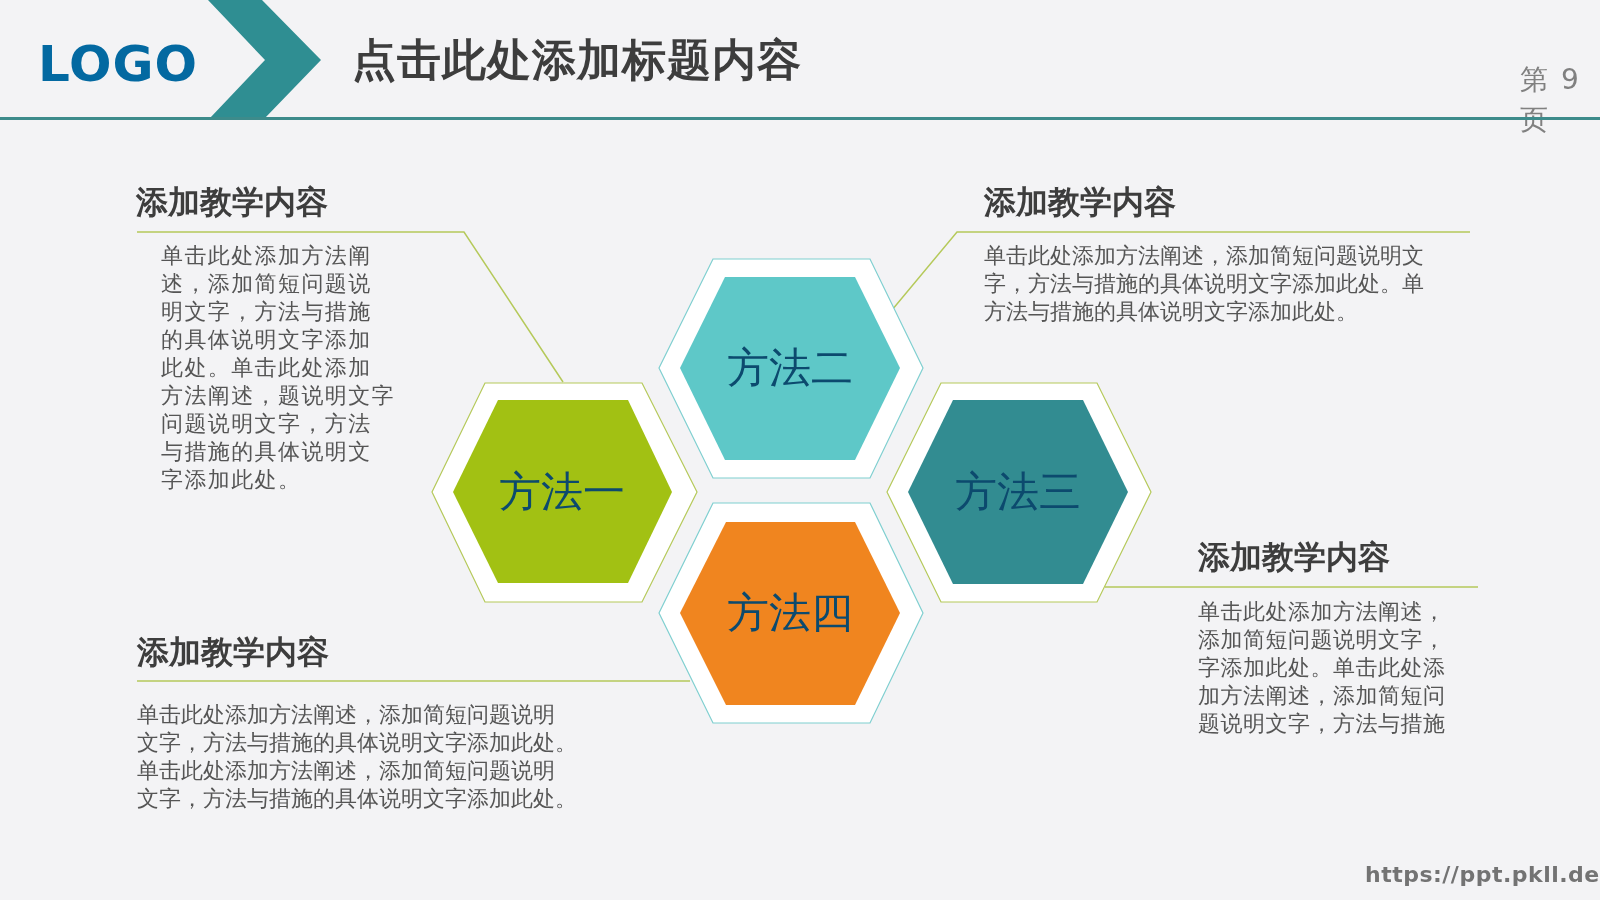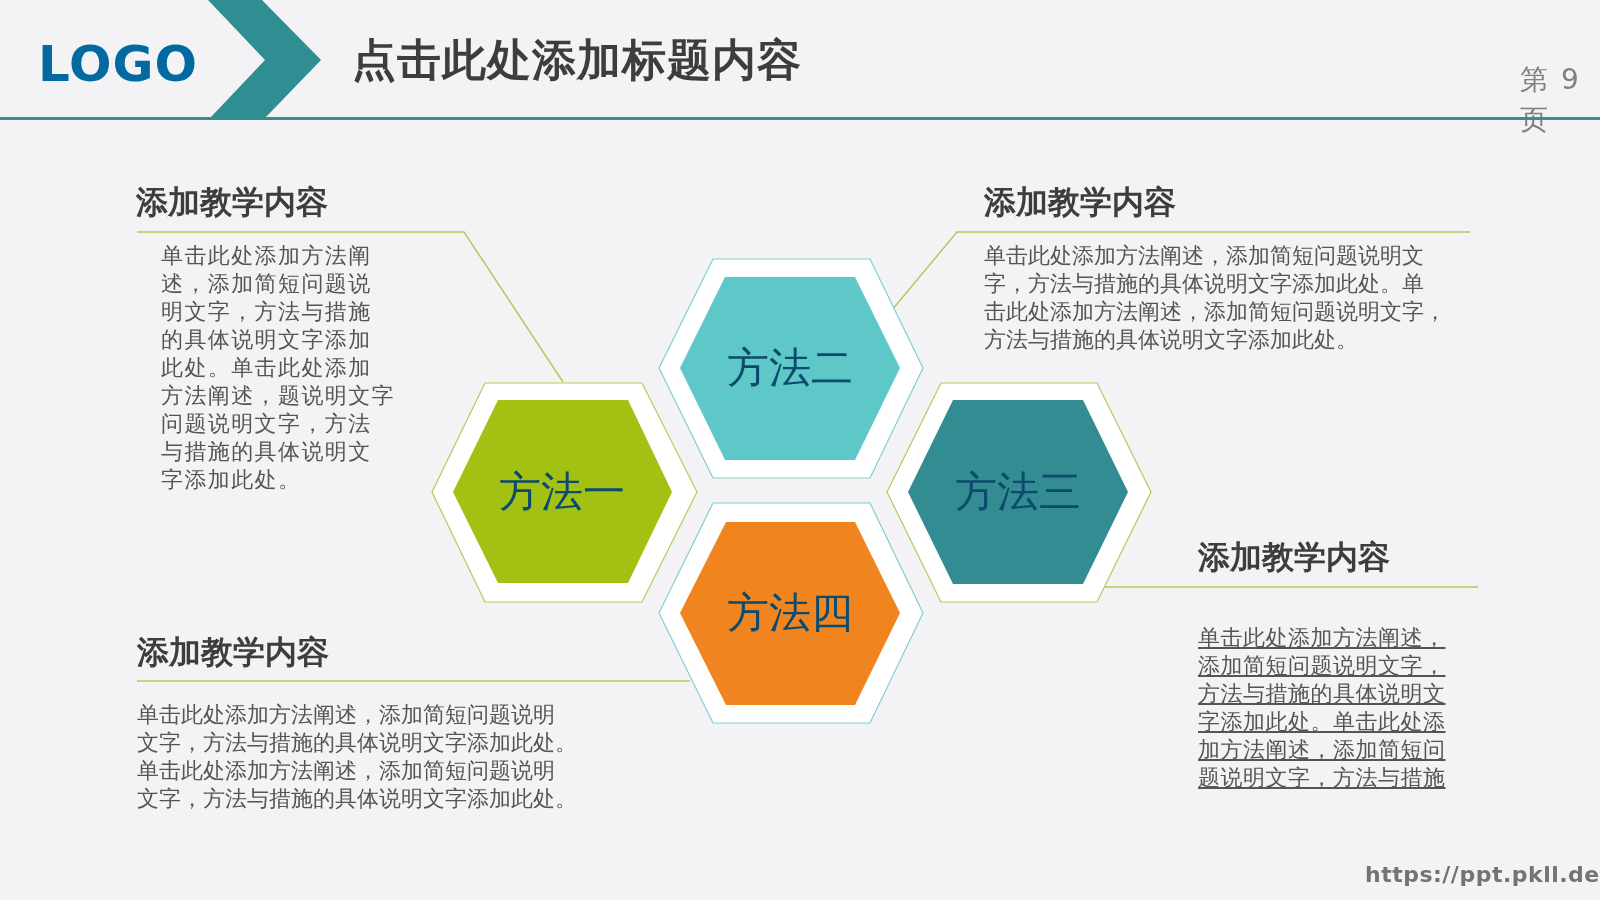--- a/index.html
+++ b/index.html
@@ -70,35 +70,33 @@
   <div>方法阐述，题说明文字</div>
   <div>问题说明文字，方法</div>
   <div>与措施的具体说明文</div>
   <div>字添加此处。</div>
 </div>
 
 <div class="abs sec-title" style="left:984px; top:182px;">添加教学内容</div>
 <div class="abs sec-body" style="left:984px; top:242px; width:500px; letter-spacing:0px;">
   <div>单击此处添加方法阐述，添加简短问题说明文</div>
   <div>字，方法与措施的具体说明文字添加此处。单</div>
-  <div>击此处添加方法阐述，添加简短问题说明文字，</div>
   <div>方法与措施的具体说明文字添加此处。</div>
 </div>
 
 <div class="abs sec-title" style="left:137px; top:632px;">添加教学内容</div>
 <div class="abs sec-body" style="left:137px; top:692px; width:500px; letter-spacing:0px;margin-top:9px;">
   <div>单击此处添加方法阐述，添加简短问题说明</div>
   <div>文字，方法与措施的具体说明文字添加此处。</div>
   <div>单击此处添加方法阐述，添加简短问题说明</div>
   <div>文字，方法与措施的具体说明文字添加此处。</div>
 </div>
 
 <div class="abs sec-title" style="left:1198px; top:537px;">添加教学内容</div>
-<div class="abs sec-body" style="left:1198px; top:624px; width:300px; letter-spacing:0.5px;text-decoration:underline;">
+<div class="abs sec-body" style="left:1198px; top:598px; width:300px; letter-spacing:0.5px;">
   <div>单击此处添加方法阐述，</div>
   <div>添加简短问题说明文字，</div>
-  <div>方法与措施的具体说明文</div>
   <div>字添加此处。单击此处添</div>
   <div>加方法阐述，添加简短问</div>
   <div>题说明文字，方法与措施</div>
 </div>
 
 <div id="watermark" class="abs">https://ppt.pkll.de</div>
 
 </body></html>

